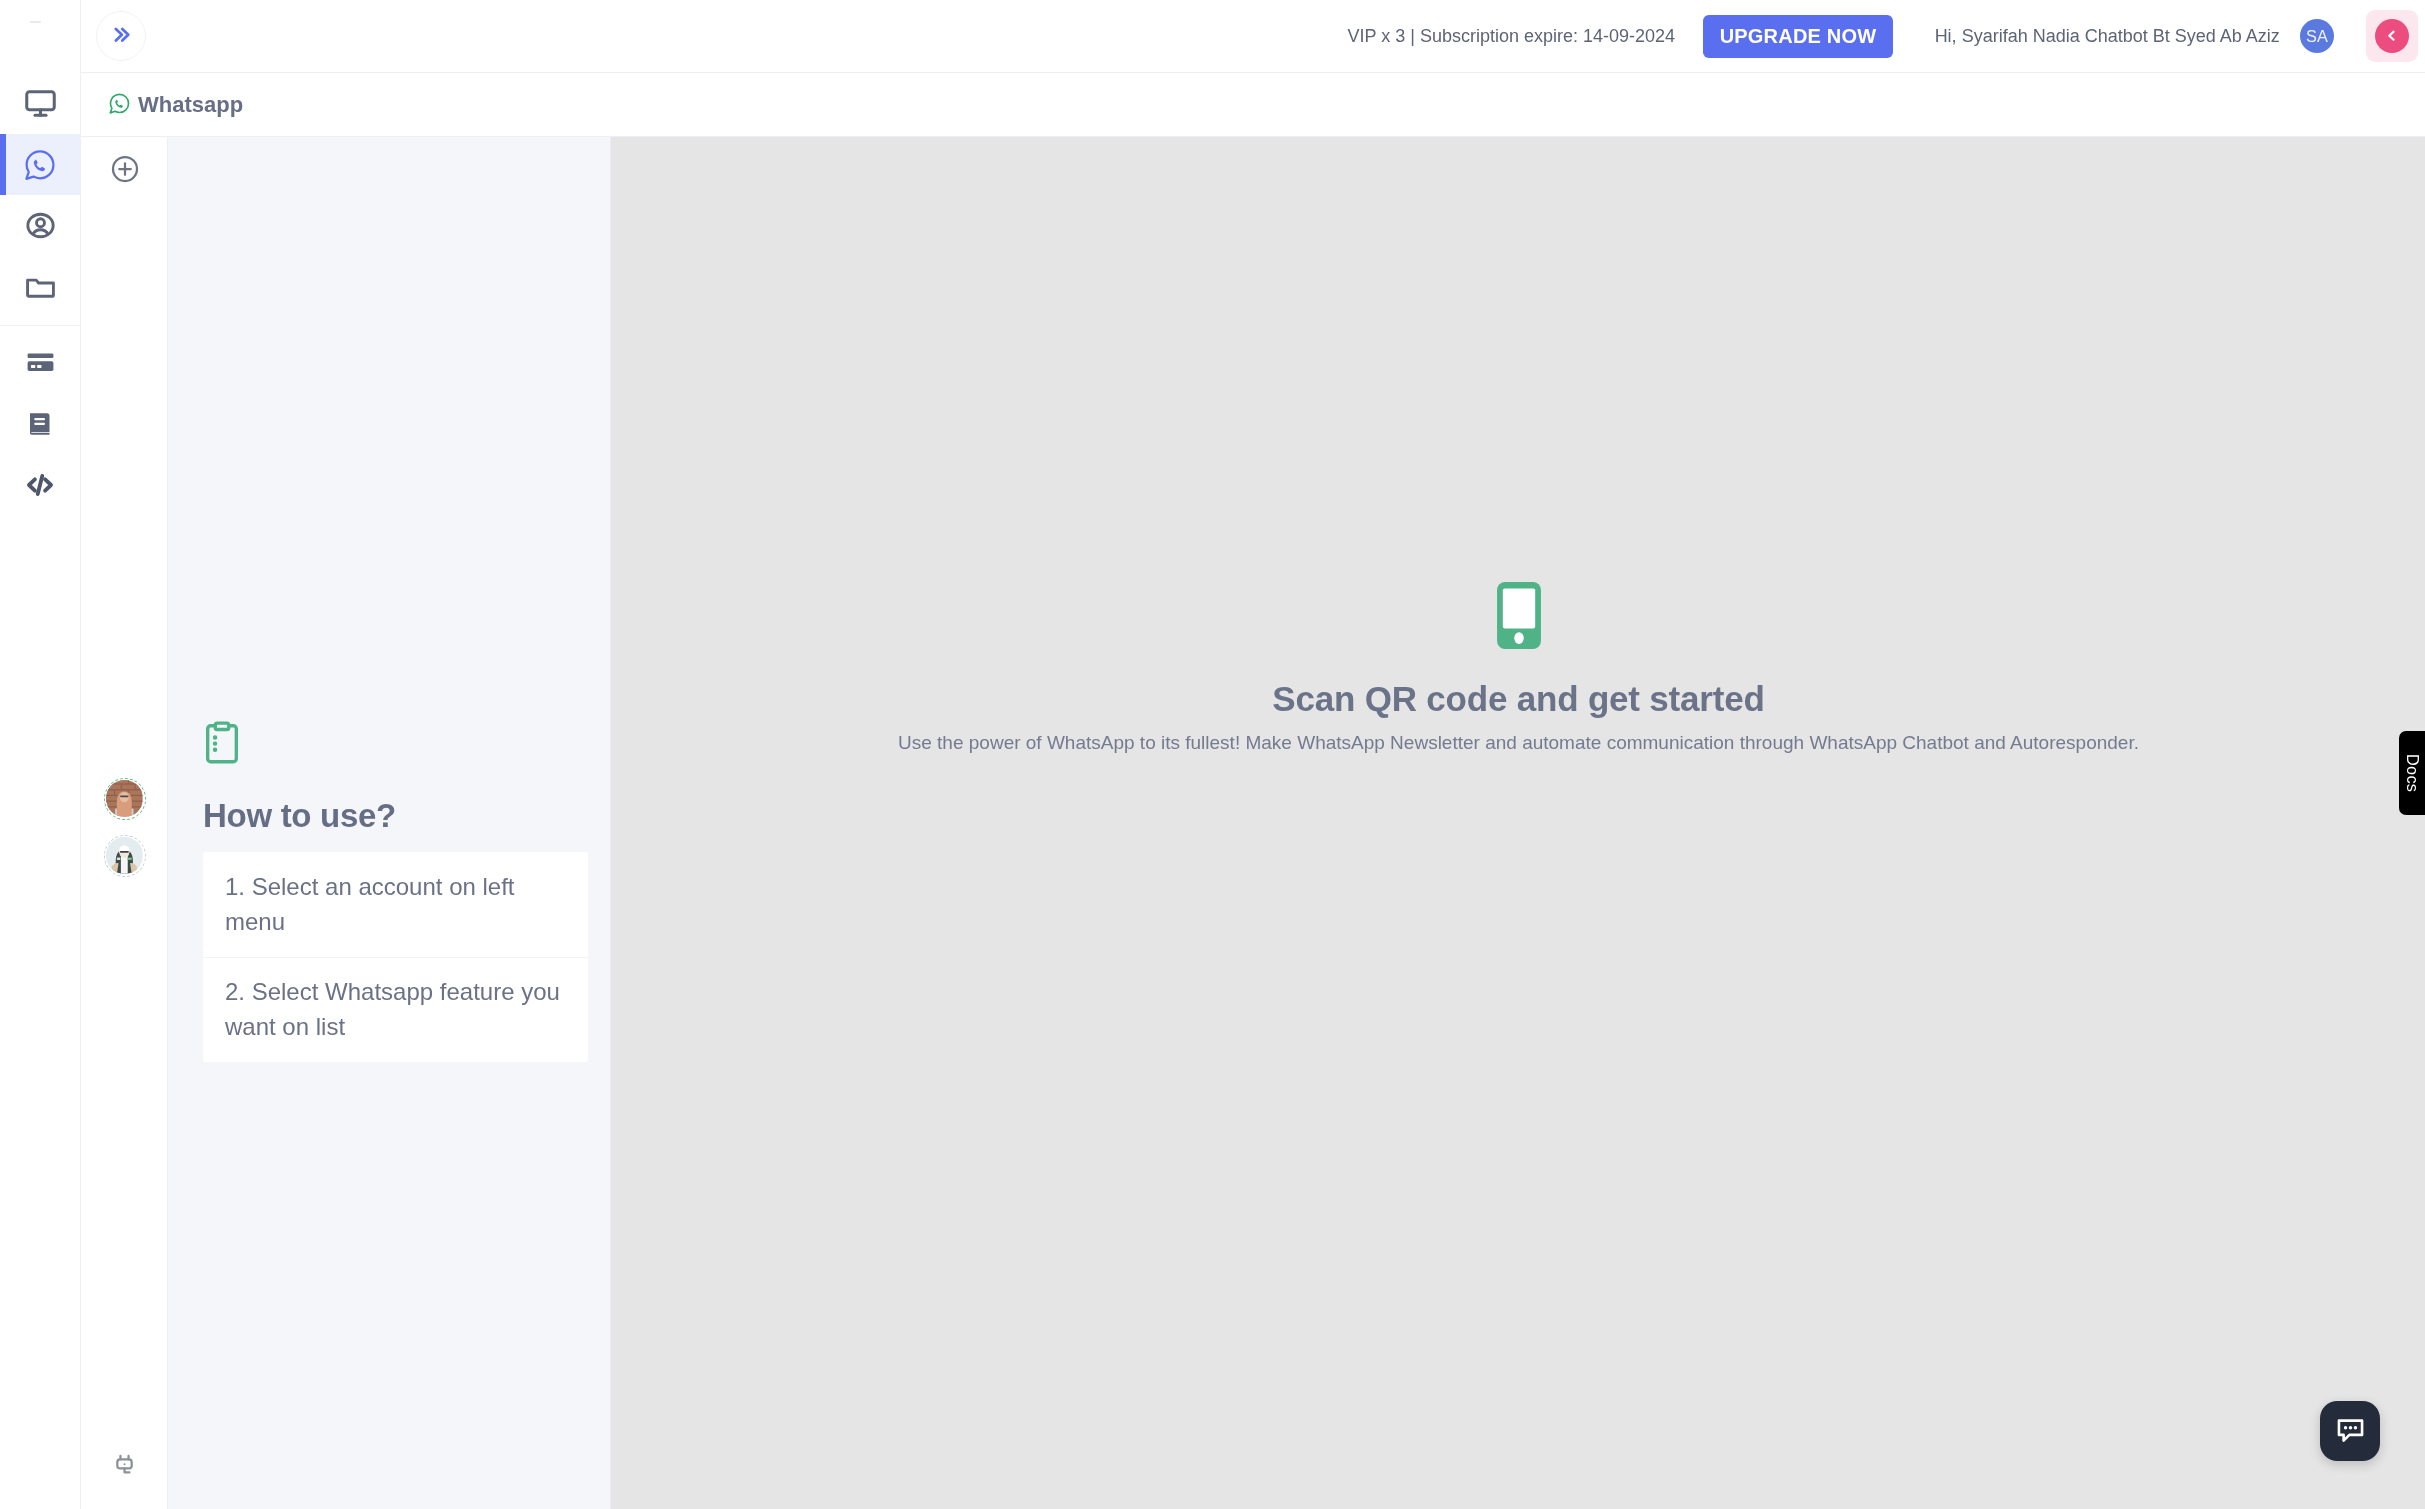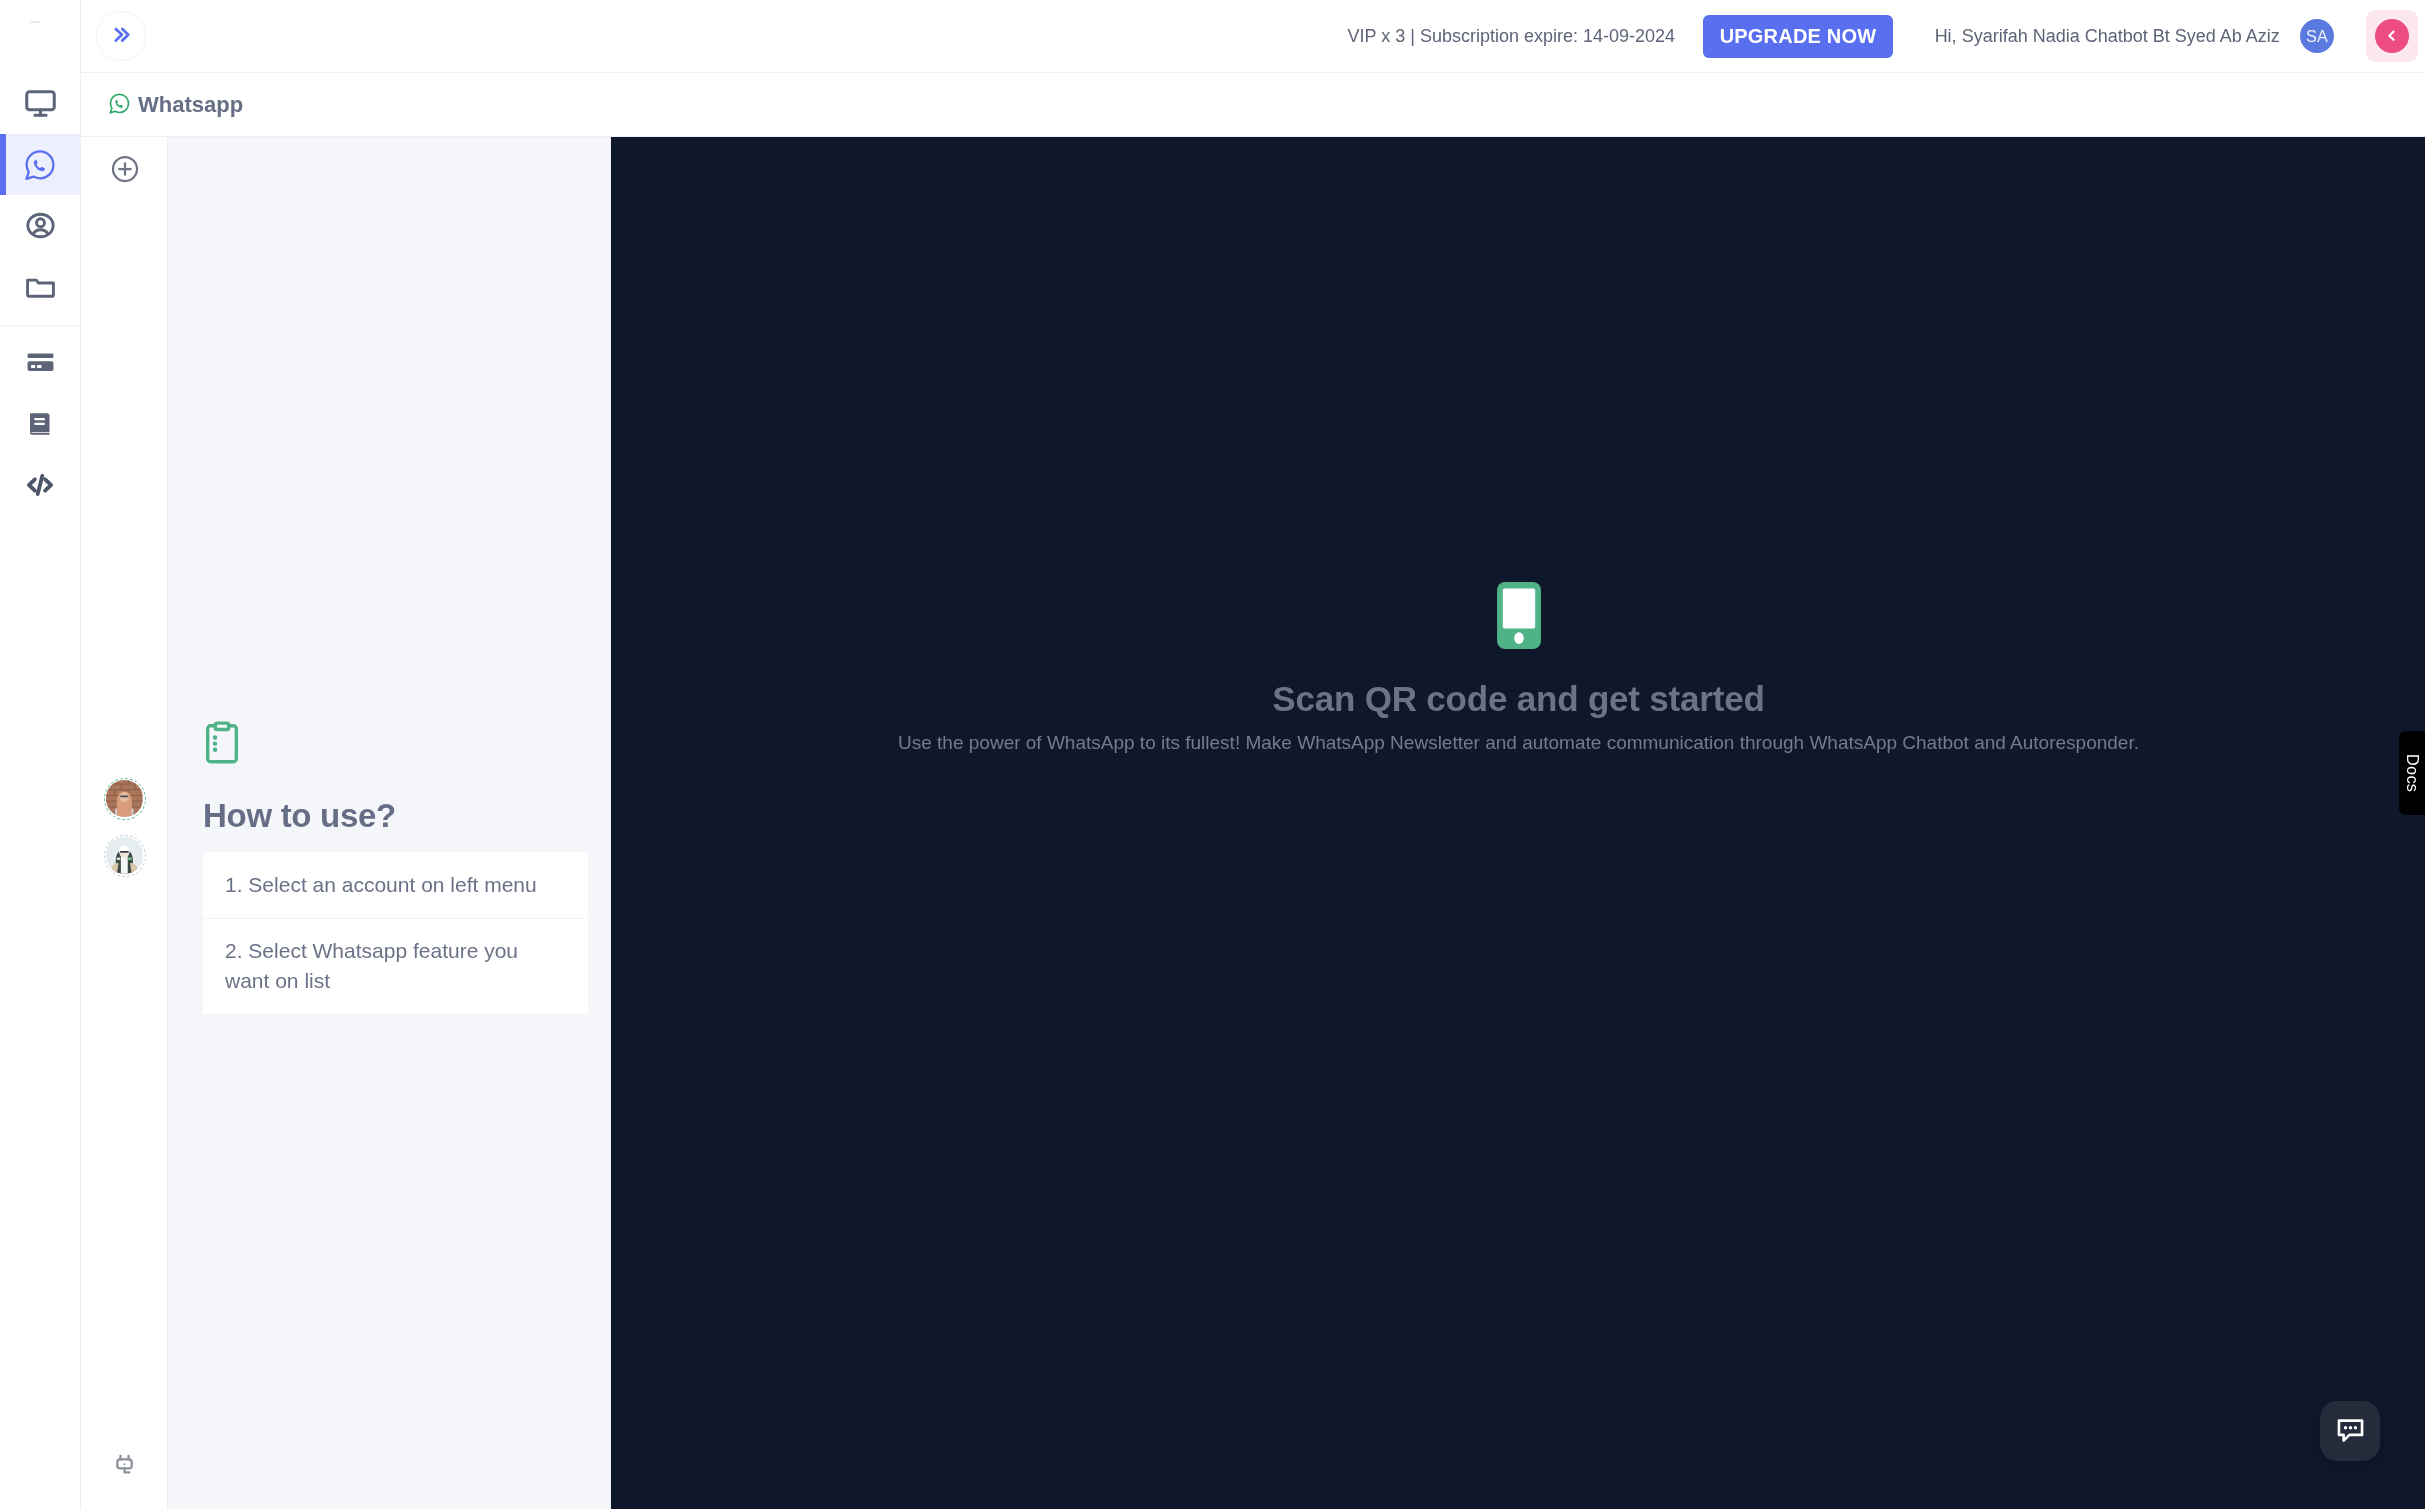--- a/index.html
+++ b/index.html
@@ -81,21 +81,21 @@
   }
   .howto-inner { position: absolute; left: 35px; top: 584px; width: 385px; }
   .howto-icon { margin-bottom: 30px; }
   .howto-title {
     font-size: 33px; font-weight: bold; color: #666e86;
     letter-spacing: -0.3px; margin-bottom: 17.4px;
   }
   .howto-list { border-radius: 2.3px; overflow: hidden; }
   .howto-li {
     background: #ffffff; color: #6b7288;
-    font-size: 21px; line-height: 1.45;
+    font-size: 24px; line-height: 1.45;
     padding: 17.4px 22px;
     border-bottom: 1.2px solid #f2f3f7;
     cursor: pointer;
   }
   .howto-li:last-child { border-bottom: none; }
 
   
   .topbar {
     position: absolute; left: 81px; top: 0; right: 0; height: 73px;
     background: #ffffff; border-bottom: 1.2px solid #edeff4;
@@ -154,21 +154,21 @@
     display:flex; align-items:center; gap: 7px;
     padding: 0 20px 0 27px; height: 100%;
     cursor: pointer;
   }
   .tab-label { font-size: 22px; font-weight: bold; color:#676f86; }
 
   
   .stage {
     position: absolute; left: 611px; top: 137px;
     right: 0; bottom: 0;
-    background: #0f172a;
+    background: #e5e5e5;
     display:flex; flex-direction: column; align-items:center;
     padding-top: 445px;
   }
   .stage-phone { margin-bottom: 28px; }
   .stage-title {
     font-size: 35px; font-weight: bold; color:#6b7389;
     letter-spacing: -0.2px; margin-bottom: 12.8px; text-align:center;
   }
   .stage-sub {
     font-size: 19px; color:#747b90; text-align:center; white-space: nowrap;

